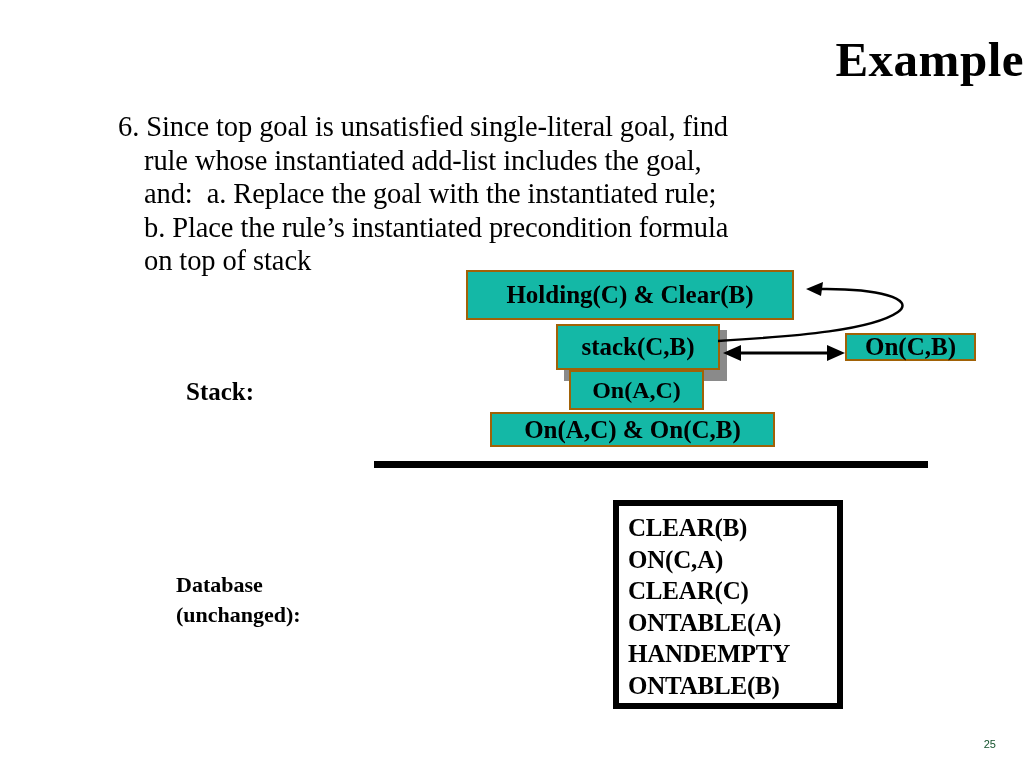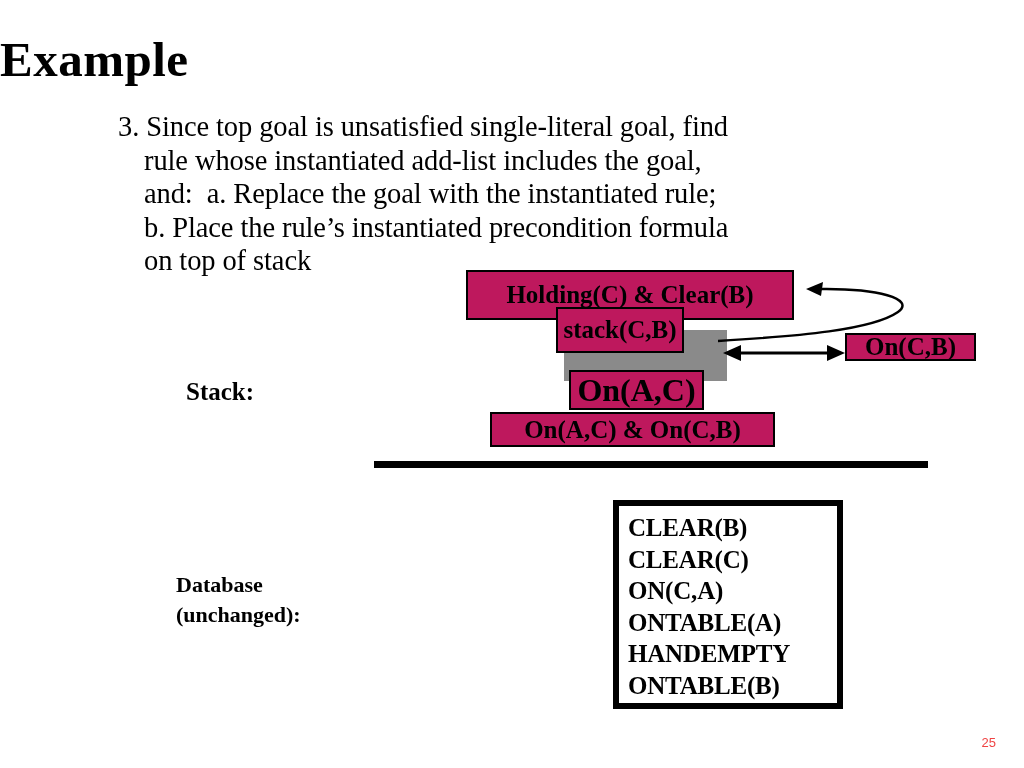--- a/index.html
+++ b/index.html
@@ -15,21 +15,21 @@
     font-family: "Liberation Serif", "DejaVu Serif", serif;
     color: #000000;
   }
 
   
   #slide-title {
     position: absolute;
     left: 0;
     top: 34px;
     width: 1024px;
-    text-align: left;
+    text-align: right;
     font-size: 49px;
     font-weight: bold;
     line-height: 1.05;
     letter-spacing: 0.5px;
   }
 
   
   #body-text {
     position: absolute;
     left: 118px;
@@ -59,48 +59,48 @@
     top: 570px;
     font-size: 22px;
     font-weight: bold;
     line-height: 30px;
     white-space: pre-wrap;
   }
 
   
   .stack-box {
     position: absolute;
-    background: #be185d;
-    border: 2px solid #000000;
+    background: #14b8a6;
+    border: 2px solid #a16207;
     box-sizing: border-box;
     display: flex;
     align-items: center;
     justify-content: center;
     font-weight: bold;
     white-space: nowrap;
     z-index: 5;
   }
   #box-holding {
     left: 466px;  top: 270px;  width: 328px; height: 50px;
     font-size: 25px;
   }
   #box-stack-shadow {
     position: absolute;
     left: 564px; top: 330px; width: 163px; height: 51px;
     background: #8a8a8a;
     z-index: 3;
   }
   #box-stack {
-    left: 556px;  top: 307px;  width: 128px; height: 46px;
+    left: 556px;  top: 324px;  width: 164px; height: 46px;
     font-size: 25px;
     z-index: 6;
   }
   #box-on-ac {
     left: 569px;  top: 370px;  width: 135px; height: 40px;
-    font-size: 32px;
+    font-size: 24px;
   }
   #box-on-ac-on-cb {
     left: 490px;  top: 412px;  width: 285px; height: 35px;
     font-size: 25px;
   }
   #box-on-cb {
     left: 845px;  top: 333px;  width: 131px; height: 28px;
     font-size: 25px;
   }
 
@@ -142,31 +142,31 @@
     line-height: 31.5px;
     white-space: nowrap;
     letter-spacing: -0.2px;
   }
 
   
   #page-number {
     position: absolute;
     right: 28px;
     bottom: 18px;
-    font-size: 13px;
-    color: #ef4444;
+    font-size: 11px;
+    color: #14532d;
     font-family: "Liberation Sans", sans-serif;
   }
 </style>
 </head>
 <body>
 
 <div id="slide-title">Example</div>
 
-<div id="body-text">3. Since top goal is unsatisfied single-literal goal, find
+<div id="body-text">6. Since top goal is unsatisfied single-literal goal, find
 rule whose instantiated add-list includes the goal,
 and:  a. Replace the goal with the instantiated rule;
 b. Place the rule’s instantiated precondition formula
 on top of stack</div>
 
 <div id="stack-label">Stack:</div>
 
 <div id="database-label">Database
 (unchanged):</div>
 
@@ -193,20 +193,20 @@
 
   <g>
     <line x1="737" y1="353" x2="833" y2="353" stroke="#000000" stroke-width="3"></line>
     <polygon points="723,353 741,345 741,361" fill="#000000"></polygon>
     <polygon points="845,353 827,345 827,361" fill="#000000"></polygon>
   </g>
 </svg>
 
 <div id="database-box">
   <div class="db-item">CLEAR(B)</div>
+  <div class="db-item">ON(C,A)</div>
   <div class="db-item">CLEAR(C)</div>
-  <div class="db-item">ON(C,A)</div>
   <div class="db-item">ONTABLE(A)</div>
   <div class="db-item">HANDEMPTY</div>
   <div class="db-item">ONTABLE(B)</div>
 </div>
 
 <div id="page-number">25</div>
 
 </body></html>

